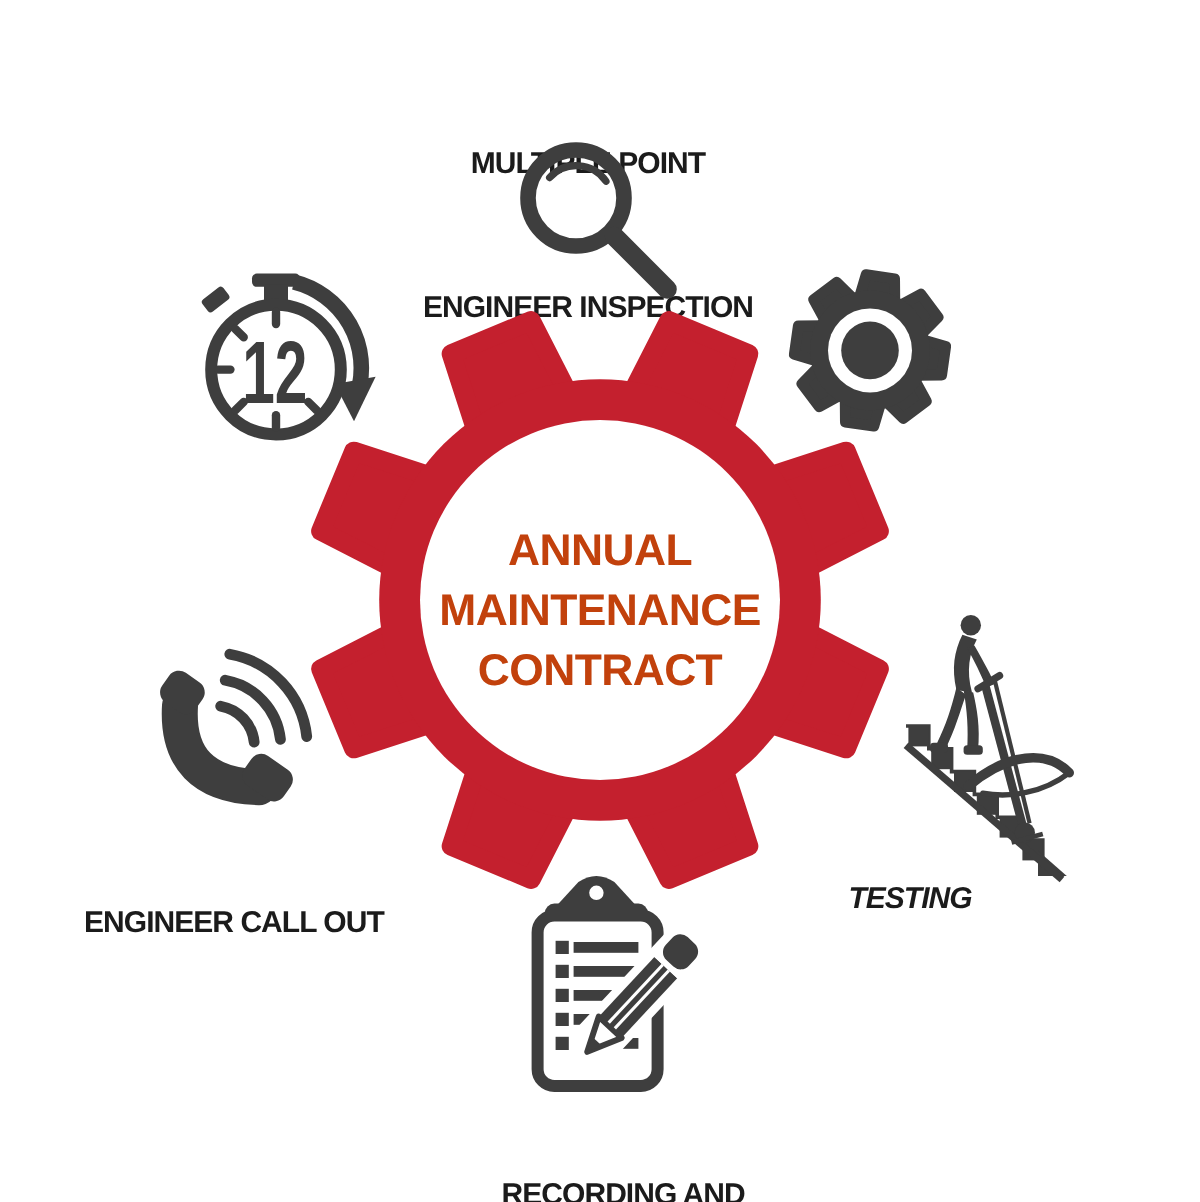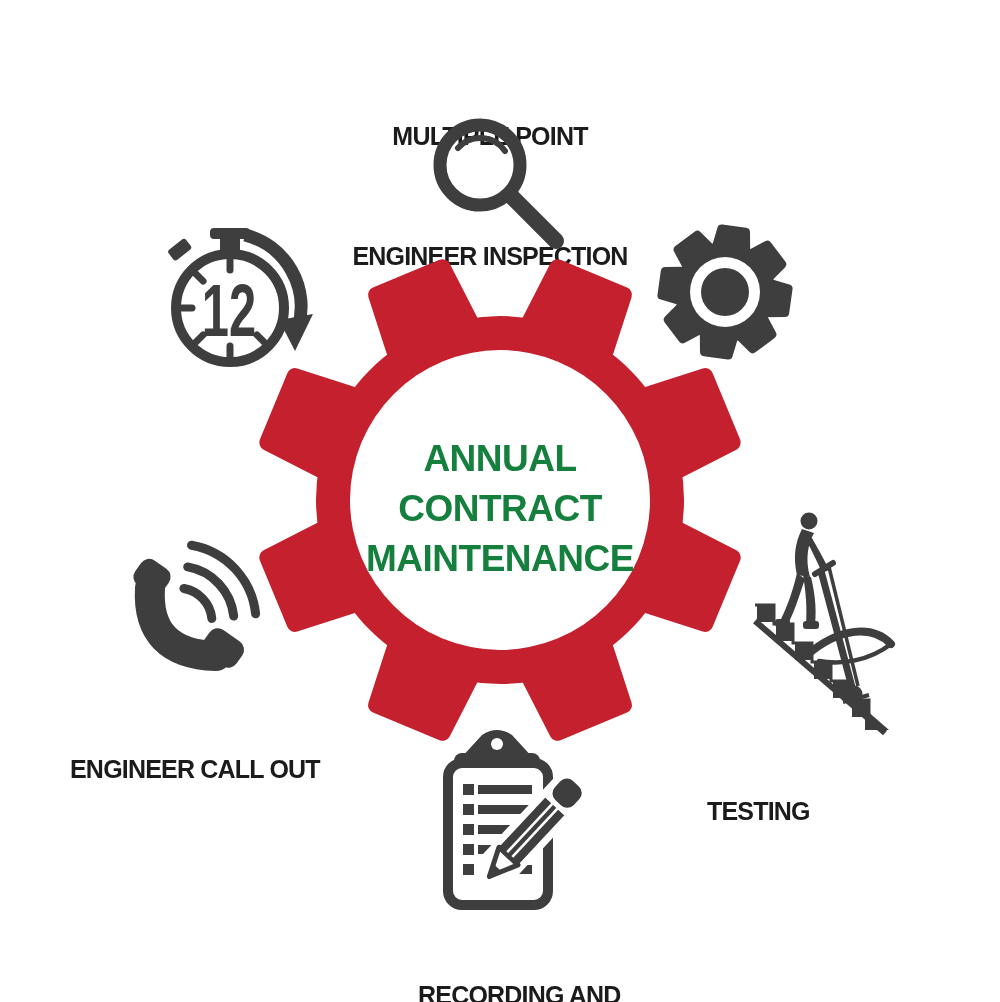--- a/index.html
+++ b/index.html
@@ -7,25 +7,25 @@
     position:relative;width:1000px;height:1002px;background:#ffffff;
     font-family:"Liberation Sans",sans-serif;overflow:hidden;
   }
   .lbl{
     position:absolute;color:#1b1b1b;font-weight:700;
     font-size:25px;line-height:38px;letter-spacing:-0.8px;white-space:pre;
   }
   .lbl .ln{display:block;}
   #label-inspection{left:270px;top:36px;width:440px;text-align:center;line-height:40px;}
   #label-engineer{left:70px;top:674px;text-align:center;}
-  #label-testing{left:707px;top:716px;}
+  #label-testing{left:707px;top:654px;font-style:italic;}
   #label-recording{left:418px;top:900px;}
   #center-title{
     position:absolute;left:310px;top:434px;width:380px;text-align:center;
-    color:#15803d;font-weight:700;font-size:37px;line-height:50px;letter-spacing:-0.5px;
+    color:#c2410c;font-weight:700;font-size:37px;line-height:50px;letter-spacing:-0.5px;
   }
   .icon{position:absolute;}
   #icon-center-gear{left:250px;top:250px;}
   #icon-stopwatch{left:150px;top:210px;}
   #icon-magnifier{left:410px;top:110px;}
   #icon-small-gear{left:645px;top:212px;}
   #icon-phone{left:115px;top:520px;}
   #icon-clipboard{left:430px;top:715px;}
   #icon-testing{left:745px;top:495px;}
 </style>
@@ -95,22 +95,22 @@
       <path transform="rotate(247.5)" d="M 162 -42 L 237 -36 L 237 36 L 162 42 Z"></path>
       <path transform="rotate(292.5)" d="M 162 -42 L 237 -36 L 237 36 L 162 42 Z"></path>
       <path transform="rotate(337.5)" d="M 162 -42 L 237 -36 L 237 36 L 162 42 Z"></path>
     </g>
     <circle r="184" fill="#C4202E"></circle>
     <circle r="150" fill="#ffffff"></circle>
   </svg>
 
   <div id="center-title">
     <span class="ln" style="display:block">ANNUAL</span>
+    <span class="ln" style="display:block">MAINTENANCE</span>
     <span class="ln" style="display:block">CONTRACT</span>
-    <span class="ln" style="display:block">MAINTENANCE</span>
   </div>
 
   <svg class="icon" id="icon-phone" width="160" height="160" viewBox="0 0 160 160">
     <g fill="#3E3E3E">
       <path d="M 35 68 Q 31 134 101 136" fill="none" stroke="#3E3E3E" stroke-width="30" stroke-linecap="round"></path>
       <rect x="20" y="42" width="34" height="30" rx="10" transform="rotate(35 37 57)"></rect>
       <rect x="88" y="113" width="40" height="30" rx="10" transform="rotate(35 108 128)"></rect>
     </g>
     <g fill="none" stroke="#3E3E3E" stroke-width="9" stroke-linecap="round">
       <path d="M 68.9 68.5 A 34 34 0 0 1 96.8 98.4"></path>

